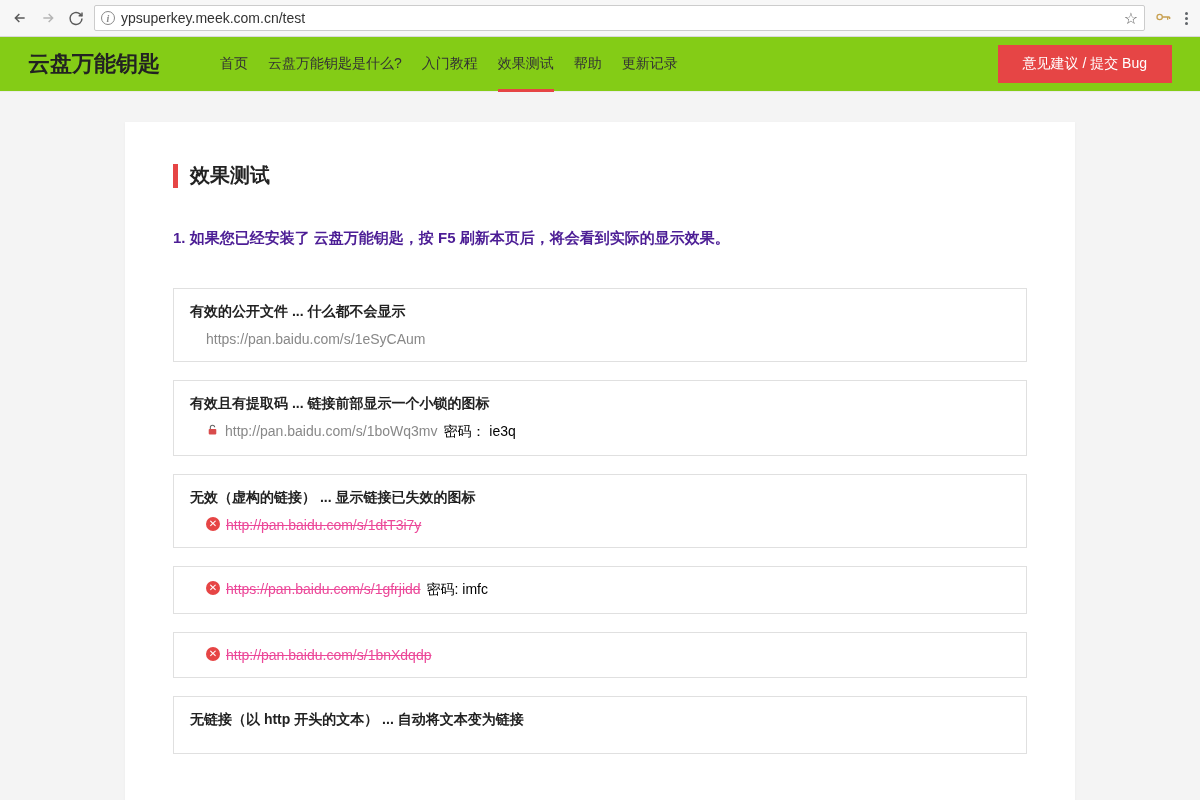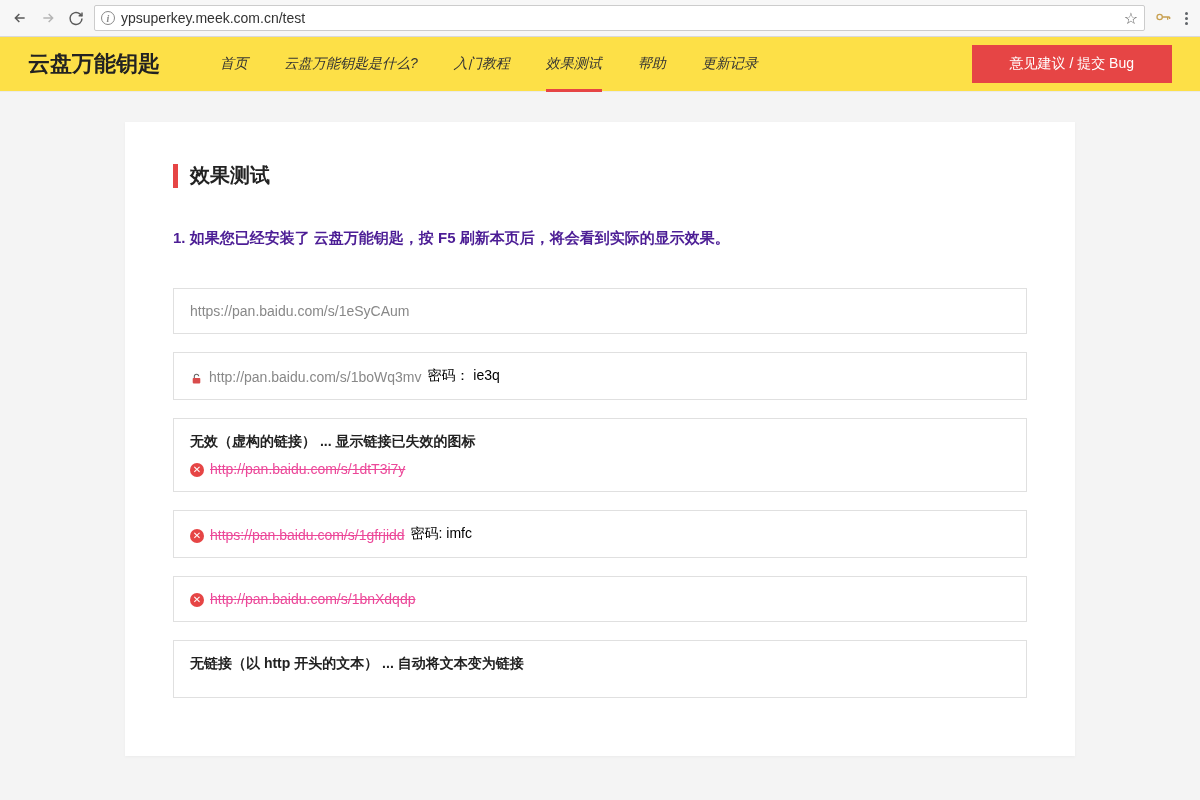--- a/index.html
+++ b/index.html
@@ -13,38 +13,38 @@
   .refresh { color: #5a5a5a; }
   .url-box { flex: 1; height: 26px; background: #fff; border: 1px solid #ccc; border-radius: 2px; display: flex; align-items: center; padding: 0 6px; gap: 6px; font-size: 14px; color: #333; }
   .info-icon { width: 14px; height: 14px; border: 1px solid #888; border-radius: 50%; display: flex; align-items: center; justify-content: center; font-size: 10px; color: #888; font-family: serif; font-style: italic; font-weight: bold; }
   .star { color: #5a5a5a; font-size: 16px; }
   .toolbar-right { display: flex; gap: 14px; align-items: center; padding-right: 6px; }
   .key-icon { color: #c8a050; font-size: 15px; }
   .menu-dots { display: flex; flex-direction: column; gap: 2px; }
   .menu-dots span { width: 3px; height: 3px; background: #5f6368; border-radius: 50%; }
 
   
-  .page-header { height: 55px; background: #fde047; border-bottom: 1px solid #eaeaea; display: flex; align-items: center; padding: 0 28px; }
+  .page-header { height: 55px; background: #84cc16; border-bottom: 1px solid #eaeaea; display: flex; align-items: center; padding: 0 28px; }
   .logo { font-size: 22px; font-weight: bold; color: #222; margin-right: 60px; }
-  .nav { display: flex; gap: 36px; align-items: center; height: 100%; font-style: italic; }
+  .nav { display: flex; gap: 20px; align-items: center; height: 100%; }
   .nav-item { font-size: 14px; color: #333; cursor: pointer; height: 100%; display: flex; align-items: center; position: relative; }
   .nav-item.active::after { content: ""; position: absolute; bottom: -1px; left: 0; right: 0; height: 3px; background: #e64545; }
-  .cta { margin-left: auto; background: #e64545; color: #fff; font-size: 14px; padding: 10px 38px; border: none; cursor: pointer; }
+  .cta { margin-left: auto; background: #e64545; color: #fff; font-size: 14px; padding: 10px 25px; border: none; cursor: pointer; }
 
   
   .viewport { height: calc(800px - 37px); overflow-y: scroll; background: #f4f4f4; }
   .card { width: 950px; margin: 30px auto; background: #fff; padding: 40px 48px; box-shadow: 0 1px 3px rgba(0,0,0,0.04); }
   .section-title { display: flex; align-items: center; gap: 12px; margin-bottom: 40px; }
   .section-title::before { content: ""; width: 5px; height: 24px; background: #e64545; }
   .section-title span { font-size: 20px; font-weight: bold; color: #222; }
   .intro { font-size: 15px; font-weight: bold; color: #4c1d95; margin-bottom: 40px; }
 
   .case { border: 1px solid #e0e0e0; padding: 14px 16px; margin-bottom: 18px; }
   .case-title { font-size: 14px; font-weight: bold; color: #222; margin-bottom: 10px; }
-  .case-body { font-size: 14px; color: #888; display: flex; align-items: flex-end; gap: 6px; }
+  .case-body { font-size: 14px; color: #888; display: flex; align-items: flex-start; gap: 6px; margin-left: 16px; }
   .case-body a { color: #888; text-decoration: none; }
   .case-body .struck { text-decoration: line-through; color: #ec4899; }
   .lock-icon { display: inline-flex; width: 13px; height: 13px; }
   .cross-icon { width: 14px; height: 14px; border-radius: 50%; background: #e64545; color: #fff; display: inline-flex; align-items: center; justify-content: center; font-size: 10px; line-height: 1; }
   .pwd { color: #000000; }
 
   ::-webkit-scrollbar { width: 16px; }
   ::-webkit-scrollbar-track { background: #f1f1f1; }
   ::-webkit-scrollbar-thumb { background: #c1c1c1; border: 3px solid #f1f1f1; border-radius: 8px; }
   ::-webkit-scrollbar-button { height: 16px; background: #f1f1f1; }
@@ -107,25 +107,27 @@
     <button class="cta">意见建议 / 提交 Bug</button>
   </div>
 
   <div class="card">
     <div class="section-title">
       <span>效果测试</span>
     </div>
     <div class="intro">1. 如果您已经安装了 云盘万能钥匙，按 F5 刷新本页后，将会看到实际的显示效果。</div>
     <div id="cases">
         <div class="case">
+          <div class="case-title">有效的公开文件 ... 什么都不会显示</div>
           <div class="case-body">
             <a>https://pan.baidu.com/s/1eSyCAum</a>
           </div>
         </div>
         <div class="case">
+          <div class="case-title">有效且有提取码 ... 链接前部显示一个小锁的图标</div>
           <div class="case-body">
             <span class="lock-icon">
               <svg width="13" height="13" viewBox="0 0 24 24">
                 <rect x="5" y="11" width="14" height="10" rx="1.5" fill="#d94c4c"></rect>
                 <path d="M8 11V8a4 4 0 0 1 8 0" fill="none" stroke="#666" stroke-width="2"></path>
               </svg>
             </span>
             <a>http://pan.baidu.com/s/1boWq3mv</a>
             <span class="pwd"> 密码： ie3q</span>
           </div>

